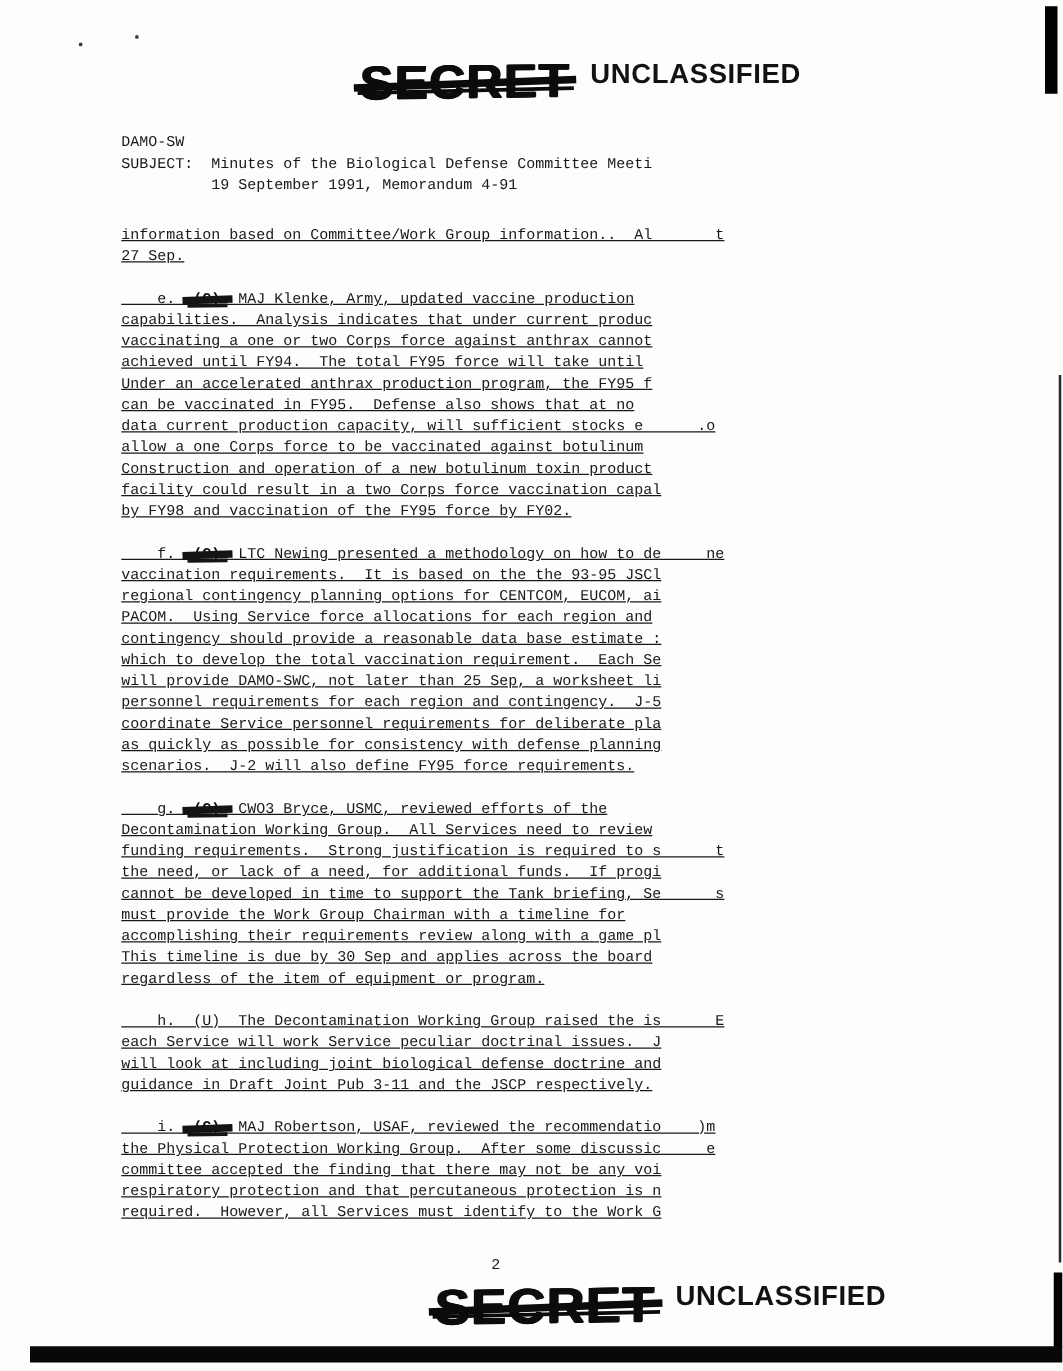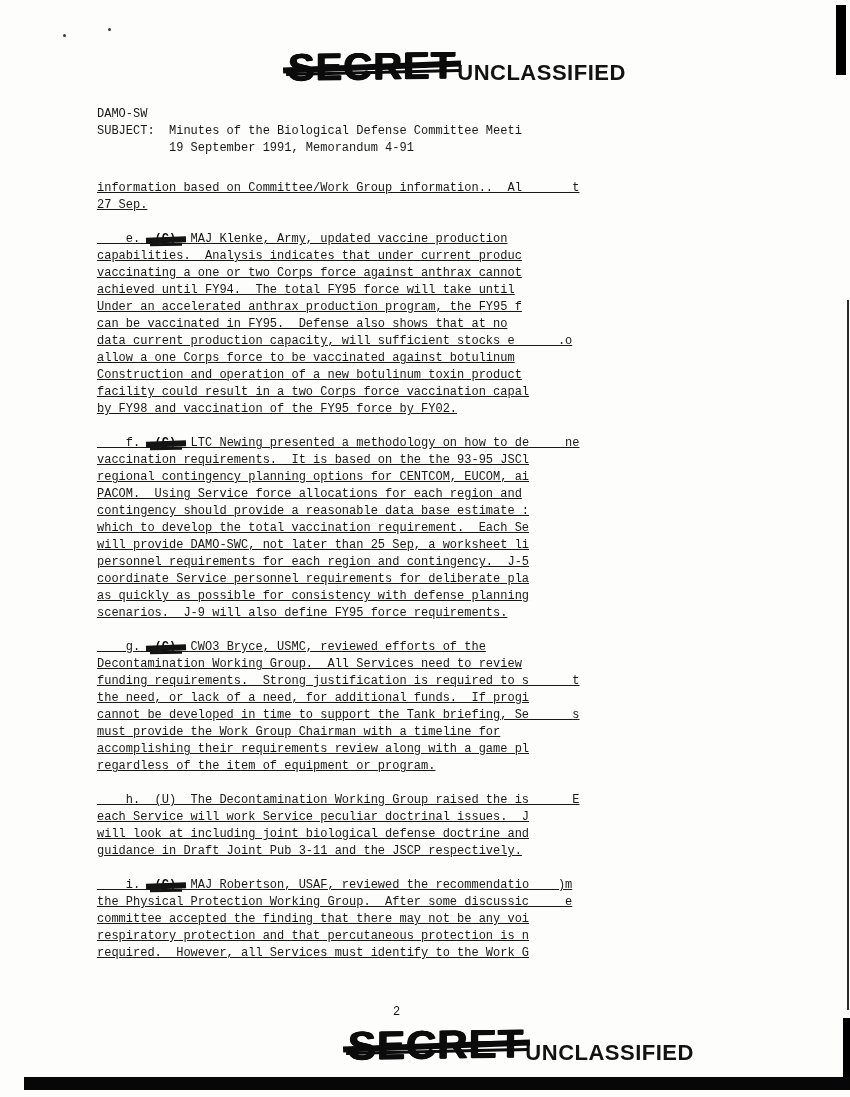--- a/index.html
+++ b/index.html
@@ -31,21 +31,21 @@
     content: ""; position: absolute; left: -9px; right: -9px; top: 5px;
     height: 6px; background: #141414; transform: rotate(-2deg);
   }
   .redacted-c::after {
     content: ""; position: absolute; left: -5px; right: -5px; top: 11px;
     height: 3px; background: #141414; transform: rotate(-1deg);
   }
 
   
   .stamp-row {
-    position: absolute; display: flex; align-items: flex-end; gap: 1px;
+    position: absolute; display: flex; align-items: flex-start; gap: 16px;
     font-family: "Liberation Sans", sans-serif;
   }
   .stamp-row.top    { left: 288px; top: 46px; }
   .stamp-row.bottom { left: 348px; top: 1024px; }
   .secret-stamp { position: relative; display: inline-block; transform: rotate(-0.8deg); }
   .secret-text {
     display: inline-block;
     font-weight: bold; font-size: 40px; line-height: 1;
     letter-spacing: 1px; color: #0c0c0c;
     transform: scaleY(0.95) skewX(-1deg);
@@ -117,30 +117,31 @@
         <div class="line">    f.  <span class="redacted-c">(C)</span>  LTC Newing presented a methodology on how to de     ne</div>
         <div class="line">vaccination requirements.  It is based on the the 93-95 JSCl</div>
         <div class="line">regional contingency planning options for CENTCOM, EUCOM, ai</div>
         <div class="line">PACOM.  Using Service force allocations for each region and</div>
         <div class="line">contingency should provide a reasonable data base estimate :</div>
         <div class="line">which to develop the total vaccination requirement.  Each Se</div>
         <div class="line">will provide DAMO-SWC, not later than 25 Sep, a worksheet li</div>
         <div class="line">personnel requirements for each region and contingency.  J-5</div>
         <div class="line">coordinate Service personnel requirements for deliberate pla</div>
         <div class="line">as quickly as possible for consistency with defense planning</div>
-        <div class="line">scenarios.  J-9 will also define FY95 force requirements.</div>
+        <div class="line">scenarios.  J-2 will also define FY95 force requirements.</div>
       </div>
       <div class="paragraph">
         <div class="line">    g.  <span class="redacted-c">(C)</span>  CWO3 Bryce, USMC, reviewed efforts of the</div>
         <div class="line">Decontamination Working Group.  All Services need to review</div>
         <div class="line">funding requirements.  Strong justification is required to s      t</div>
         <div class="line">the need, or lack of a need, for additional funds.  If progi</div>
         <div class="line">cannot be developed in time to support the Tank briefing, Se      s</div>
         <div class="line">must provide the Work Group Chairman with a timeline for</div>
         <div class="line">accomplishing their requirements review along with a game pl</div>
+        <div class="line">This timeline is due by 30 Sep and applies across the board</div>
         <div class="line">regardless of the item of equipment or program.</div>
       </div>
       <div class="paragraph">
         <div class="line">    h.  (U)  The Decontamination Working Group raised the is      E</div>
         <div class="line">each Service will work Service peculiar doctrinal issues.  J</div>
         <div class="line">will look at including joint biological defense doctrine and</div>
         <div class="line">guidance in Draft Joint Pub 3-11 and the JSCP respectively.</div>
       </div>
       <div class="paragraph">
         <div class="line">    i.  <span class="redacted-c">(C)</span>  MAJ Robertson, USAF, reviewed the recommendatio    )m</div>

